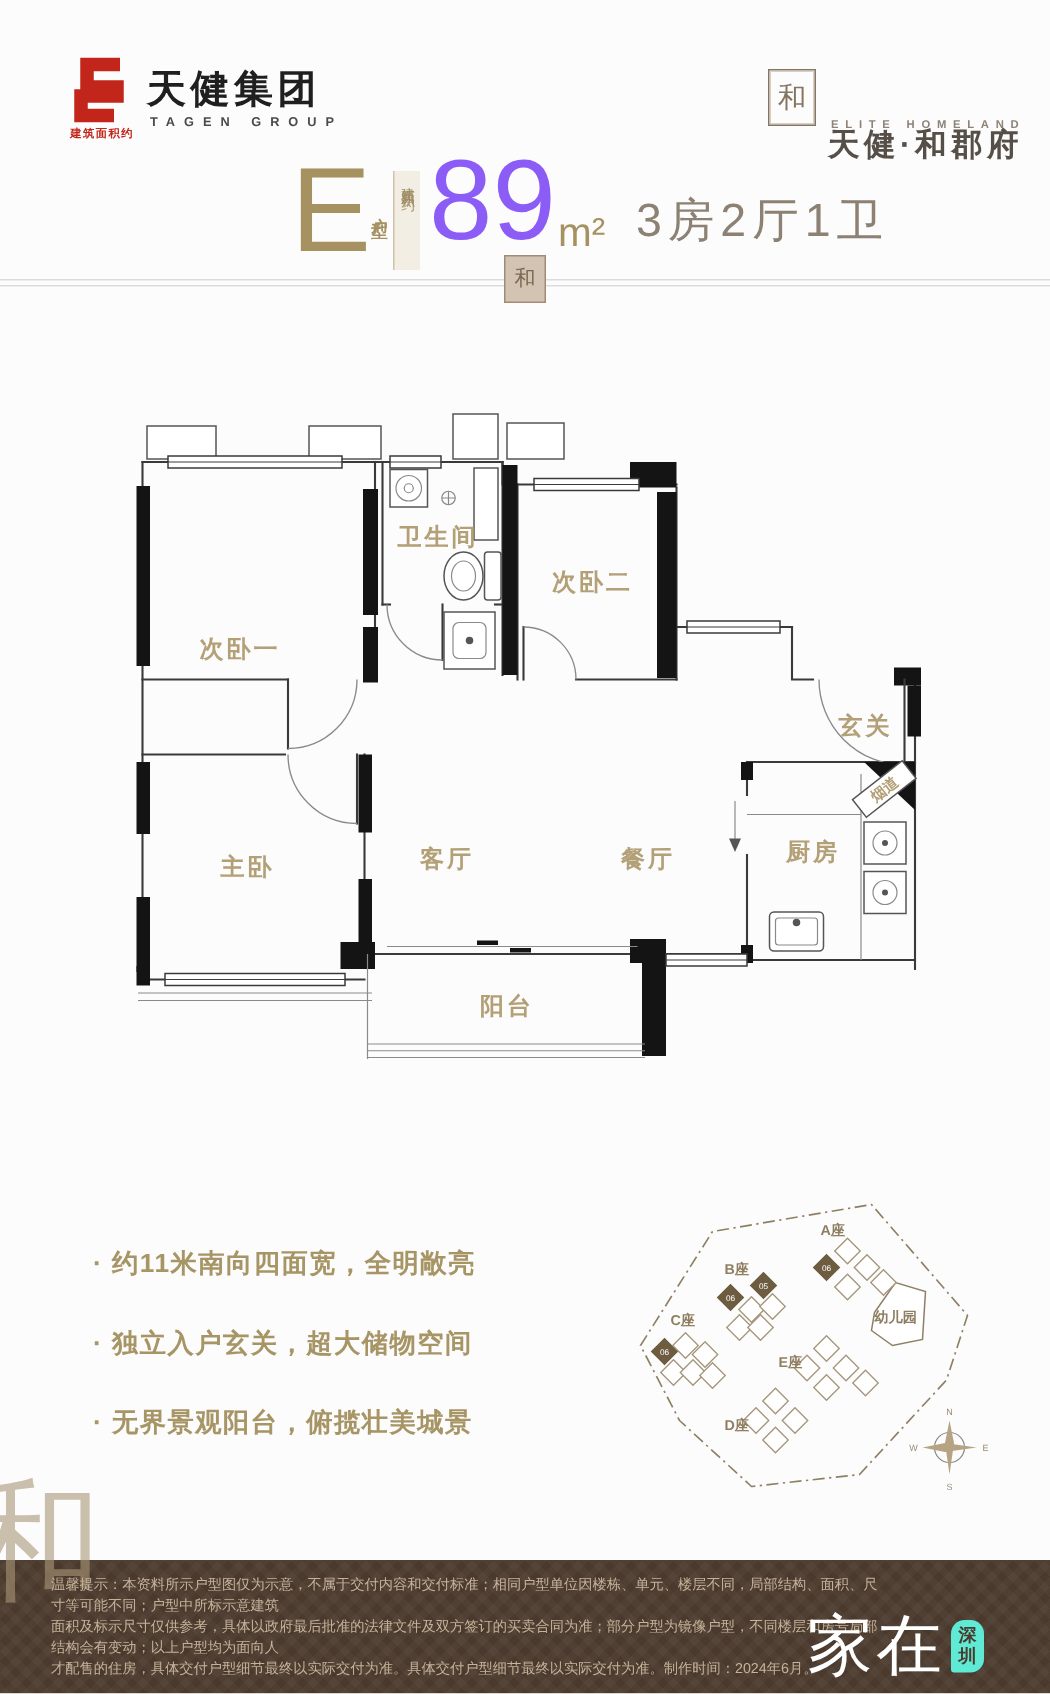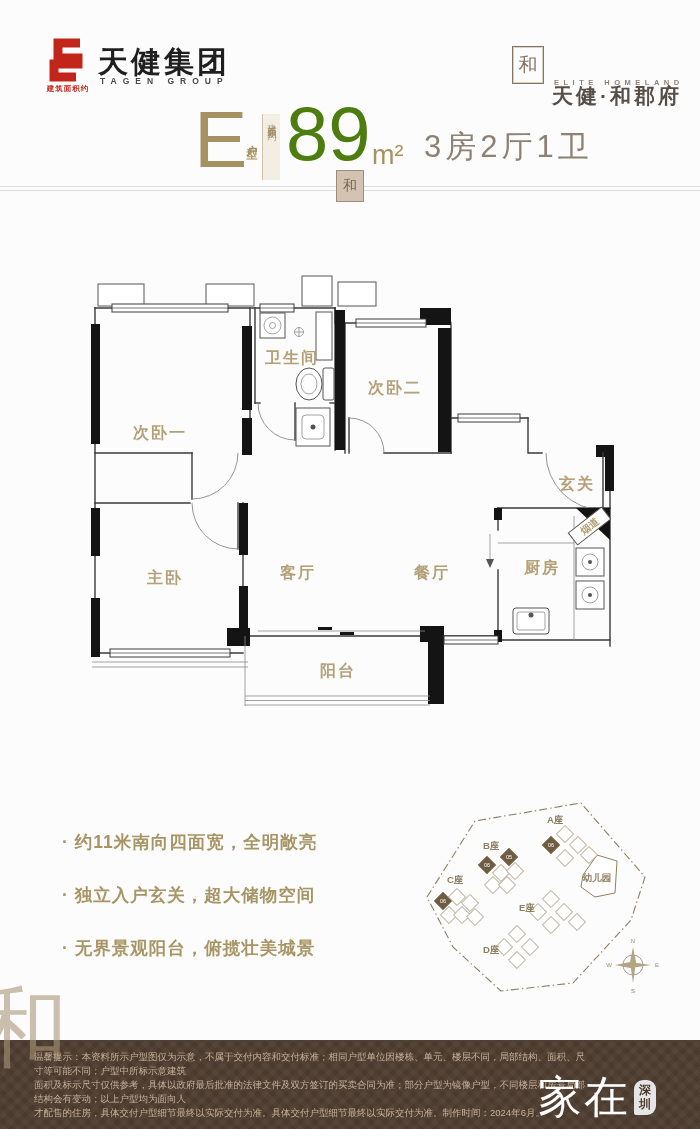--- a/index.html
+++ b/index.html
@@ -3,33 +3,33 @@
 <meta charset="utf-8">
 <style>
   html,body{margin:0;padding:0;background:#e8e8e8;}
   .page{position:relative;width:700px;height:1129px;margin:0 auto;background:#fcfcfc;
         font-family:"Liberation Sans",sans-serif;overflow:hidden;}
   .abs{position:absolute;}
 
   
   .tagen-mark{left:44px;top:38px;width:46px;height:44px;}
   .tagen-sub{left:40px;top:84px;width:56px;font-size:7.5px;color:#c2261a;letter-spacing:1px;text-align:center;font-weight:700;}
-  .tagen-name{left:98px;top:42px;font-size:30px;font-weight:900;color:#1f1f1f;letter-spacing:3px;}
+  .tagen-name{left:98px;top:42px;font-size:26px;font-weight:900;color:#1f1f1f;letter-spacing:3px;}
   .tagen-en{left:100px;top:76px;font-size:8.5px;color:#4a4a4a;letter-spacing:6px;font-weight:600;}
   .brand-seal{left:512px;top:46px;width:30px;height:36px;border:1.6px solid #857664;color:#857664;
               display:flex;align-items:center;justify-content:center;font-size:19px;box-shadow:inset 0 0 0 1px #d9d0c4;}
   .brand-name{left:552px;top:48px;font-size:21px;font-weight:700;color:#564f47;letter-spacing:3px;margin-top:34px;}
   .brand-en{left:554px;top:78px;font-size:7.5px;color:#8d8379;letter-spacing:4.5px;font-weight:600;}
 
   
   .t-unit{left:194px;top:100px;font-size:80px;color:#a69160;font-weight:400;line-height:1;}
   .t-unitlabel{left:244px;top:136px;font-size:11px;color:#a69160;writing-mode:vertical-rl;letter-spacing:3px;font-weight:600;}
   .t-areaprefix{left:262px;top:114px;height:60px;writing-mode:vertical-rl;font-size:9px;color:#9f8d63;
                 letter-spacing:2px;background:#f3eee4;border-left:1px solid #cfc2a8;padding:3px 2px;}
-  .t-areanum{left:286px;top:96px;font-size:76px;color:#4d7c0f;font-weight:400;line-height:1;}
+  .t-areanum{left:286px;top:96px;font-size:76px;color:#8b5cf6;font-weight:400;line-height:1;}
   .t-areaunit{left:372px;top:140px;font-size:27px;color:#a69160;}
   .t-config{left:424px;top:126px;font-size:31px;color:#8d8174;letter-spacing:4px;font-weight:500;}
   .divider{left:0;top:186px;width:700px;height:3px;border-top:1px solid #dcdcdc;border-bottom:1px solid #dcdcdc;}
   .div-seal{left:336px;top:170px;width:26px;height:30px;background:#d3c3b2;border:1px solid #a08b76;
             display:flex;align-items:center;justify-content:center;font-size:14px;color:#7c6850;z-index:2;}
 
   
   .plan{left:80px;top:268px;}
   .w{stroke:#3a3a3a;stroke-width:1.4;fill:none;stroke-linecap:square;}
   .thin{stroke:#8a8a8a;stroke-width:0.8;fill:none;}
@@ -58,21 +58,21 @@
   .cmpl{font-size:6px;fill:#9a8a6f;text-anchor:middle;}
 
   
   .he-mark{left:-20px;top:984px;font-size:88px;color:rgba(169,150,118,0.6);font-weight:100;z-index:3;line-height:1;}
   .footer{left:0;top:1040px;width:700px;height:89px;background:#4a392c;
           background-image:repeating-linear-gradient(45deg,rgba(255,255,255,0.03) 0 5px,transparent 5px 10px),
                            repeating-linear-gradient(-45deg,rgba(255,255,255,0.03) 0 5px,transparent 5px 10px);}
   .disc{left:34px;top:1050px;width:552px;font-size:9.5px;line-height:14px;color:#c6b29a;z-index:4;}
   .wm{left:538px;top:1068px;z-index:5;color:#fff;}
   .wm-main{font-size:44px;font-weight:300;letter-spacing:2px;display:inline-block;vertical-align:middle;}
-  .wm-city{display:inline-block;vertical-align:middle;background:#e5e5e5;color:#4a392c;font-size:12px;font-weight:700;
+  .wm-city{display:inline-block;vertical-align:middle;background:#5eead4;color:#4a392c;font-size:12px;font-weight:700;
            padding:4px 4px;border-radius:9px 9px 9px 2px;margin-left:4px;line-height:1.1;width:14px;text-align:center;}
   .wm-site{font-size:17px;font-weight:700;letter-spacing:0.5px;margin-top:1px;}
 </style>
 </head>
 <body>
 
 <div class="page">
 
   <svg class="abs tagen-mark" viewBox="0 0 46 44">
     <path d="M36,5 L14,5 L14,20 L34,20 L34,26 L10,26 L10,39 L32,39" fill="none" stroke="#c2261a" stroke-width="9"></path>

